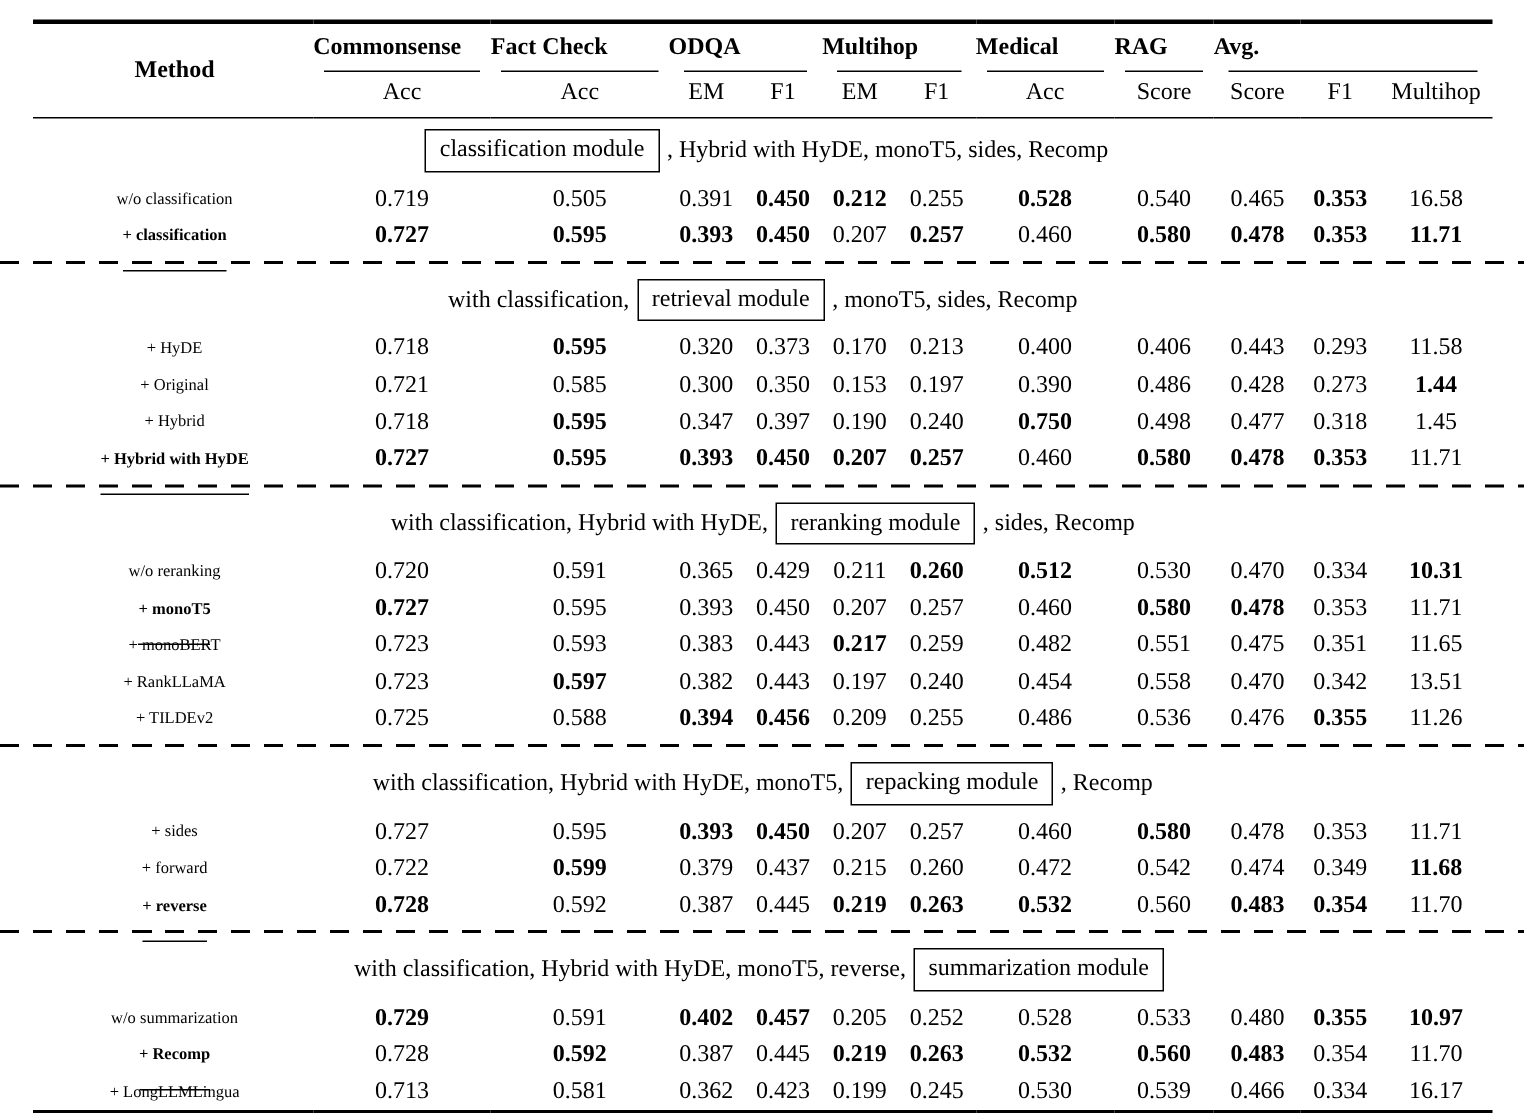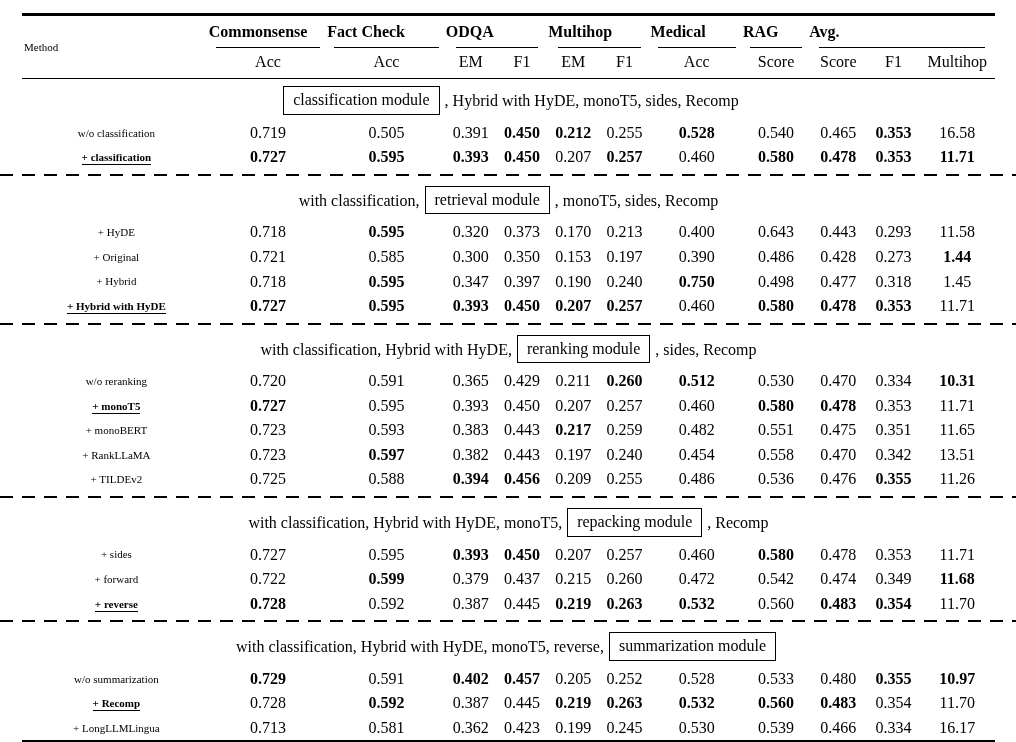--- a/index.html
+++ b/index.html
@@ -9,22 +9,22 @@
     font-family:"Liberation Serif","DejaVu Serif",serif;
     padding:13px 21px 0 22px;overflow:hidden;
   }
   table.results{
     width:973px;border-collapse:collapse;table-layout:fixed;
     border-top:3px solid #000;border-bottom:3px solid #000;
   }
   
   thead th{font-size:16px;font-weight:normal;vertical-align:bottom;padding:0;}
   th.method-h{
-    text-align:left;font-weight:normal;vertical-align:middle;
-    padding-left:2px;border-bottom:1.5px solid #000;font-size:11px;
+    text-align:center;font-weight:bold;vertical-align:middle;
+    padding-left:2px;border-bottom:1.5px solid #000;font-size:16px;
   }
   .glabel{font-weight:bold;text-align:left;padding-top:7px;font-size:16px;line-height:1.1;}
   .grule{height:6px;border-bottom:1.4px solid #000;margin:0 10px;}
   .grule.narrow{margin:0 7px;}
   tr.sub-row th{
     font-size:16px;text-align:center;padding:5px 0 8px;
     border-bottom:1.5px solid #000;line-height:1.1;margin-top:25px;
   }
   
   td.sec-head{
@@ -32,21 +32,21 @@
   }
   .module-box{
     display:inline-block;border:1.2px solid #000;padding:4px 9px 5px;
     margin:0 5px;vertical-align:middle;
   }
   .sec-pre,.sec-post{vertical-align:middle;text-align:center;}
   
   td.num{font-size:16px;text-align:center;padding:3px 0;line-height:1.16;}
   td.method-cell{font-size:11px;text-align:center;padding:3px 0 3px 2px;line-height:1.16;}
   .b{font-weight:bold;}
-  .ul{border-bottom:1.6px solid #000;padding-bottom:1px;margin-top:48px;}
+  .ul{border-bottom:1.6px solid #000;padding-bottom:17px;margin-top:48px;}
   
   tr.sep-row td{padding:0;}
   .dash{
     height:2px;margin:4px -22px 3px -22px;
     background:repeating-linear-gradient(90deg,#000 0 13px,transparent 13px 22px);
   }
 </style>
 </head>
 <body>
 
@@ -156,21 +156,21 @@
         </tr>
         <tr>
           <td class="method-cell"><span class="">+ HyDE</span></td>
           <td class="num">0.718</td>
           <td class="num b">0.595</td>
           <td class="num">0.320</td>
           <td class="num">0.373</td>
           <td class="num">0.170</td>
           <td class="num">0.213</td>
           <td class="num">0.400</td>
-          <td class="num">0.643</td>
+          <td class="num">0.406</td>
           <td class="num">0.443</td>
           <td class="num">0.293</td>
           <td class="num">11.58</td>
         </tr>
         <tr>
           <td class="method-cell"><span class="">+ Original</span></td>
           <td class="num">0.721</td>
           <td class="num">0.585</td>
           <td class="num">0.300</td>
           <td class="num">0.350</td>

